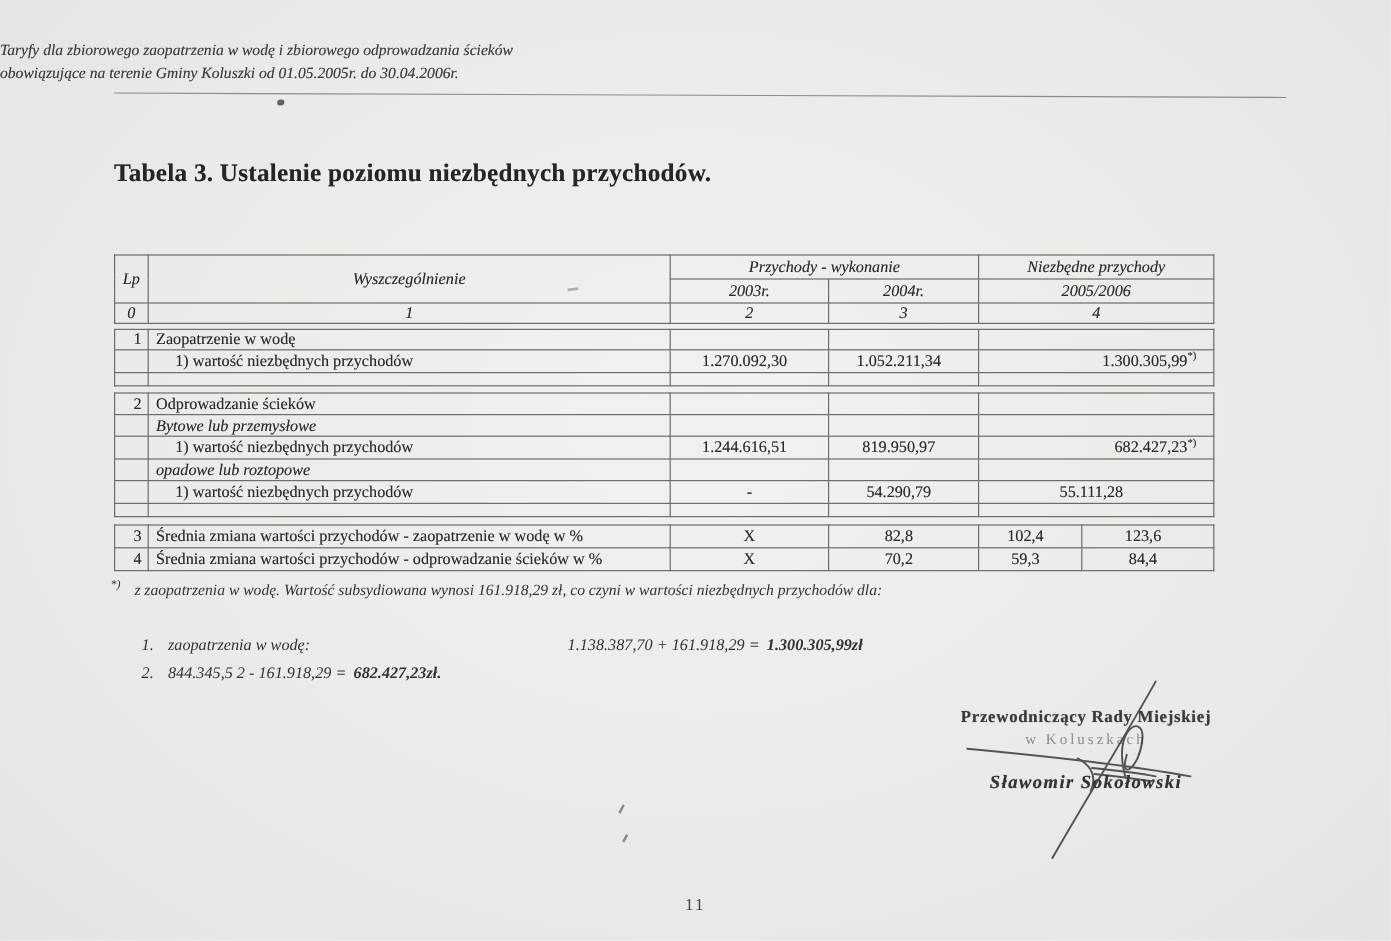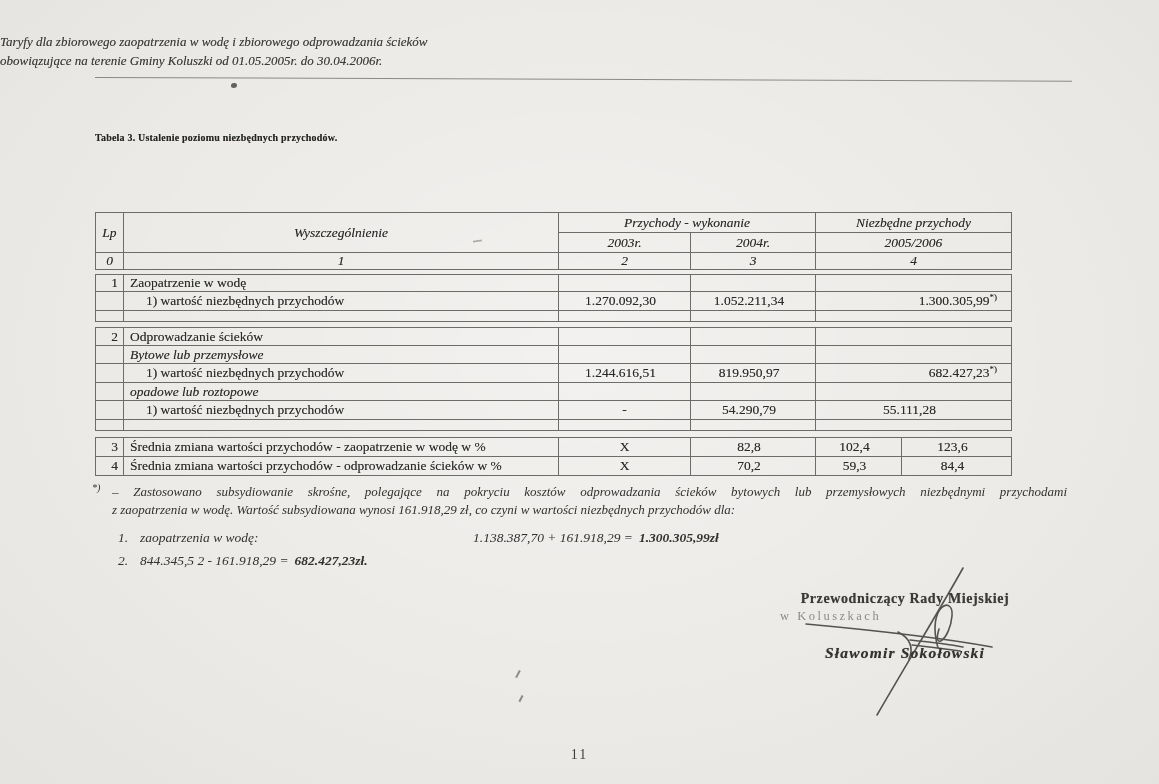--- a/index.html
+++ b/index.html
@@ -14,21 +14,21 @@
   .hdr {
     position:absolute; top:32px; left:0; width:100%; 
     font-style:italic; font-size:13px; line-height:19px; color:#3c3b38;
     text-shadow:0 0 0.5px rgba(60,59,56,0.5);
   }
   .rule {
     position:absolute; left:95px; top:77px; width:977px; height:0;
     border-top:1.5px solid #8b8a86; transform:rotate(0.22deg); transform-origin:left center;
   }
   .doc-title {
-    position:absolute; left:95px; top:132px; font-weight:bold; font-size:10px;
+    position:absolute; left:95px; top:132px; font-weight:bold; font-size:21px;
     letter-spacing:0.2px; color:#252522; text-shadow:0 0 0.5px rgba(37,37,34,0.5);
   }
   .tbl-wrap { position:absolute; left:95px; top:212px; width:916px; }
   table { border-collapse:collapse; table-layout:fixed; width:916px; }
   table.split { width:916px; }
   td {
     border:1px solid #6d6c68; font-size:13.5px; color:#2a2a28;
     vertical-align:middle; overflow:hidden; white-space:nowrap;
     text-shadow:0 0 0.4px rgba(42,42,40,0.45);
   }
@@ -54,21 +54,21 @@
     font-style:italic; font-size:13.5px; color:#32312e; }
   .fn-item { display:flex; height:23px; align-items:center; }
   .fn-item .n { width:22px; }
   .fn-item .l { width:333px; }
   .fn-item .c { margin-right:6px; }
   .fn-item .r { font-weight:bold; }
   .sig { position:absolute; left:780px; top:560px; width:250px; height:190px; }
   .sig .t1 { position:absolute; left:0; top:31px; width:250px; text-align:center;
     font-weight:bold; font-size:14px; letter-spacing:0.6px; color:#3b3a37;
     text-shadow:0 0 0.7px rgba(59,58,55,0.6); }
-  .sig .t2 { position:absolute; left:0; top:49px; width:250px; 
+  .sig .t2 { position:absolute; left:0; top:49px; width:250px; text-align:center;
     font-size:12.5px; letter-spacing:2.5px; color:#8d8c88; }
   .sig .t3 { position:absolute; left:0; top:84px; width:250px; text-align:center;
     font-weight:bold; font-style:italic; font-size:15.5px; letter-spacing:1.2px;
     color:#333230; text-shadow:0 0 0.7px rgba(51,50,48,0.6); }
   .sig svg { position:absolute; left:0; top:0; }
   .pageno { position:absolute; left:0; top:747px; width:100%; text-align:center;
     font-size:14px; letter-spacing:2px; color:#413f3c; }
   .speck { position:absolute; background:#4a4946; }
   .blot { left:231px; top:83px; width:6px; height:5px; border-radius:50% 40% 55% 45%; opacity:0.85; }
   .smudge { left:473px; top:240px; width:9px; height:2px; opacity:0.4; transform:rotate(-8deg); }
@@ -238,21 +238,20 @@
         <td class="num">59,3</td>
         <td class="num">84,4</td>
       </tr>
     </tbody>
       </table>
   </div>
 
   <div class="fn">
     <span class="mark">*)</span>
     <div class="body">
-      <div class="l1">– Zastosowano subsydiowanie skrośne, polegające na pokryciu kosztów odprowadzania ścieków bytowych lub przemysłowych niezbędnymi przychodami</div>
       <div class="l2">z zaopatrzenia w wodę. Wartość subsydiowana wynosi 161.918,29 zł, co czyni w wartości niezbędnych przychodów dla:</div>
     </div>
   </div>
 
   <div class="fn-items">
     <div class="fn-item">
       <span class="n">1.</span>
       <span class="l">zaopatrzenia w wodę:</span>
       <span class="c">1.138.387,70 + 161.918,29  =</span>
       <span class="r">1.300.305,99zł</span>

